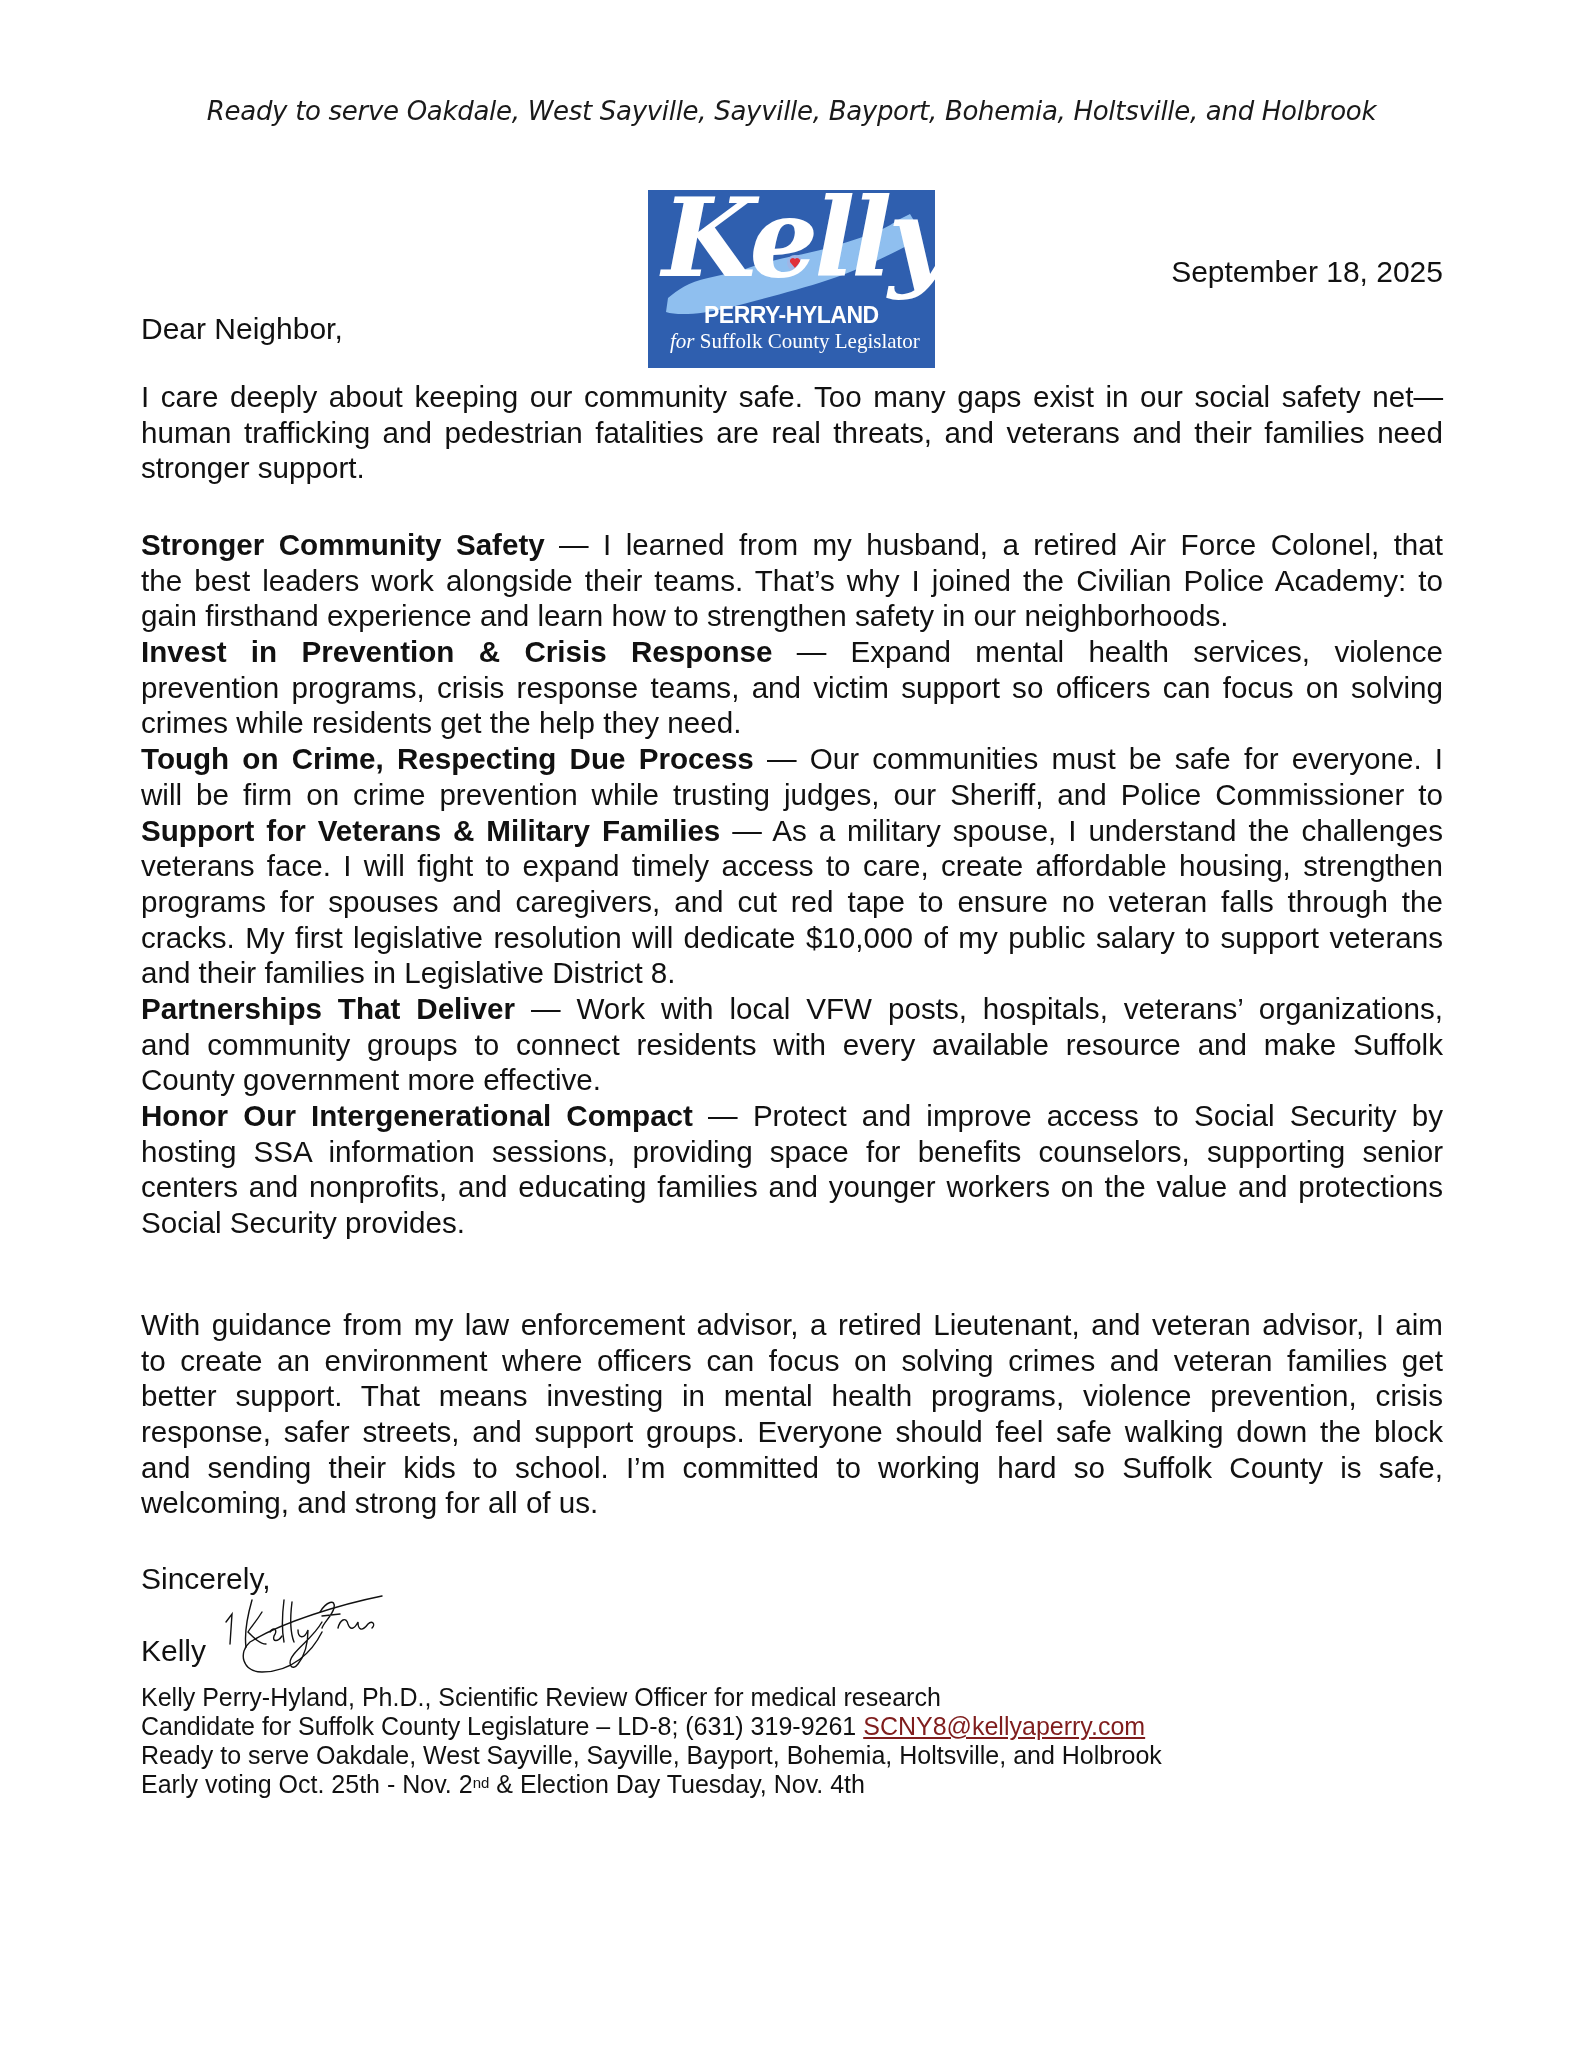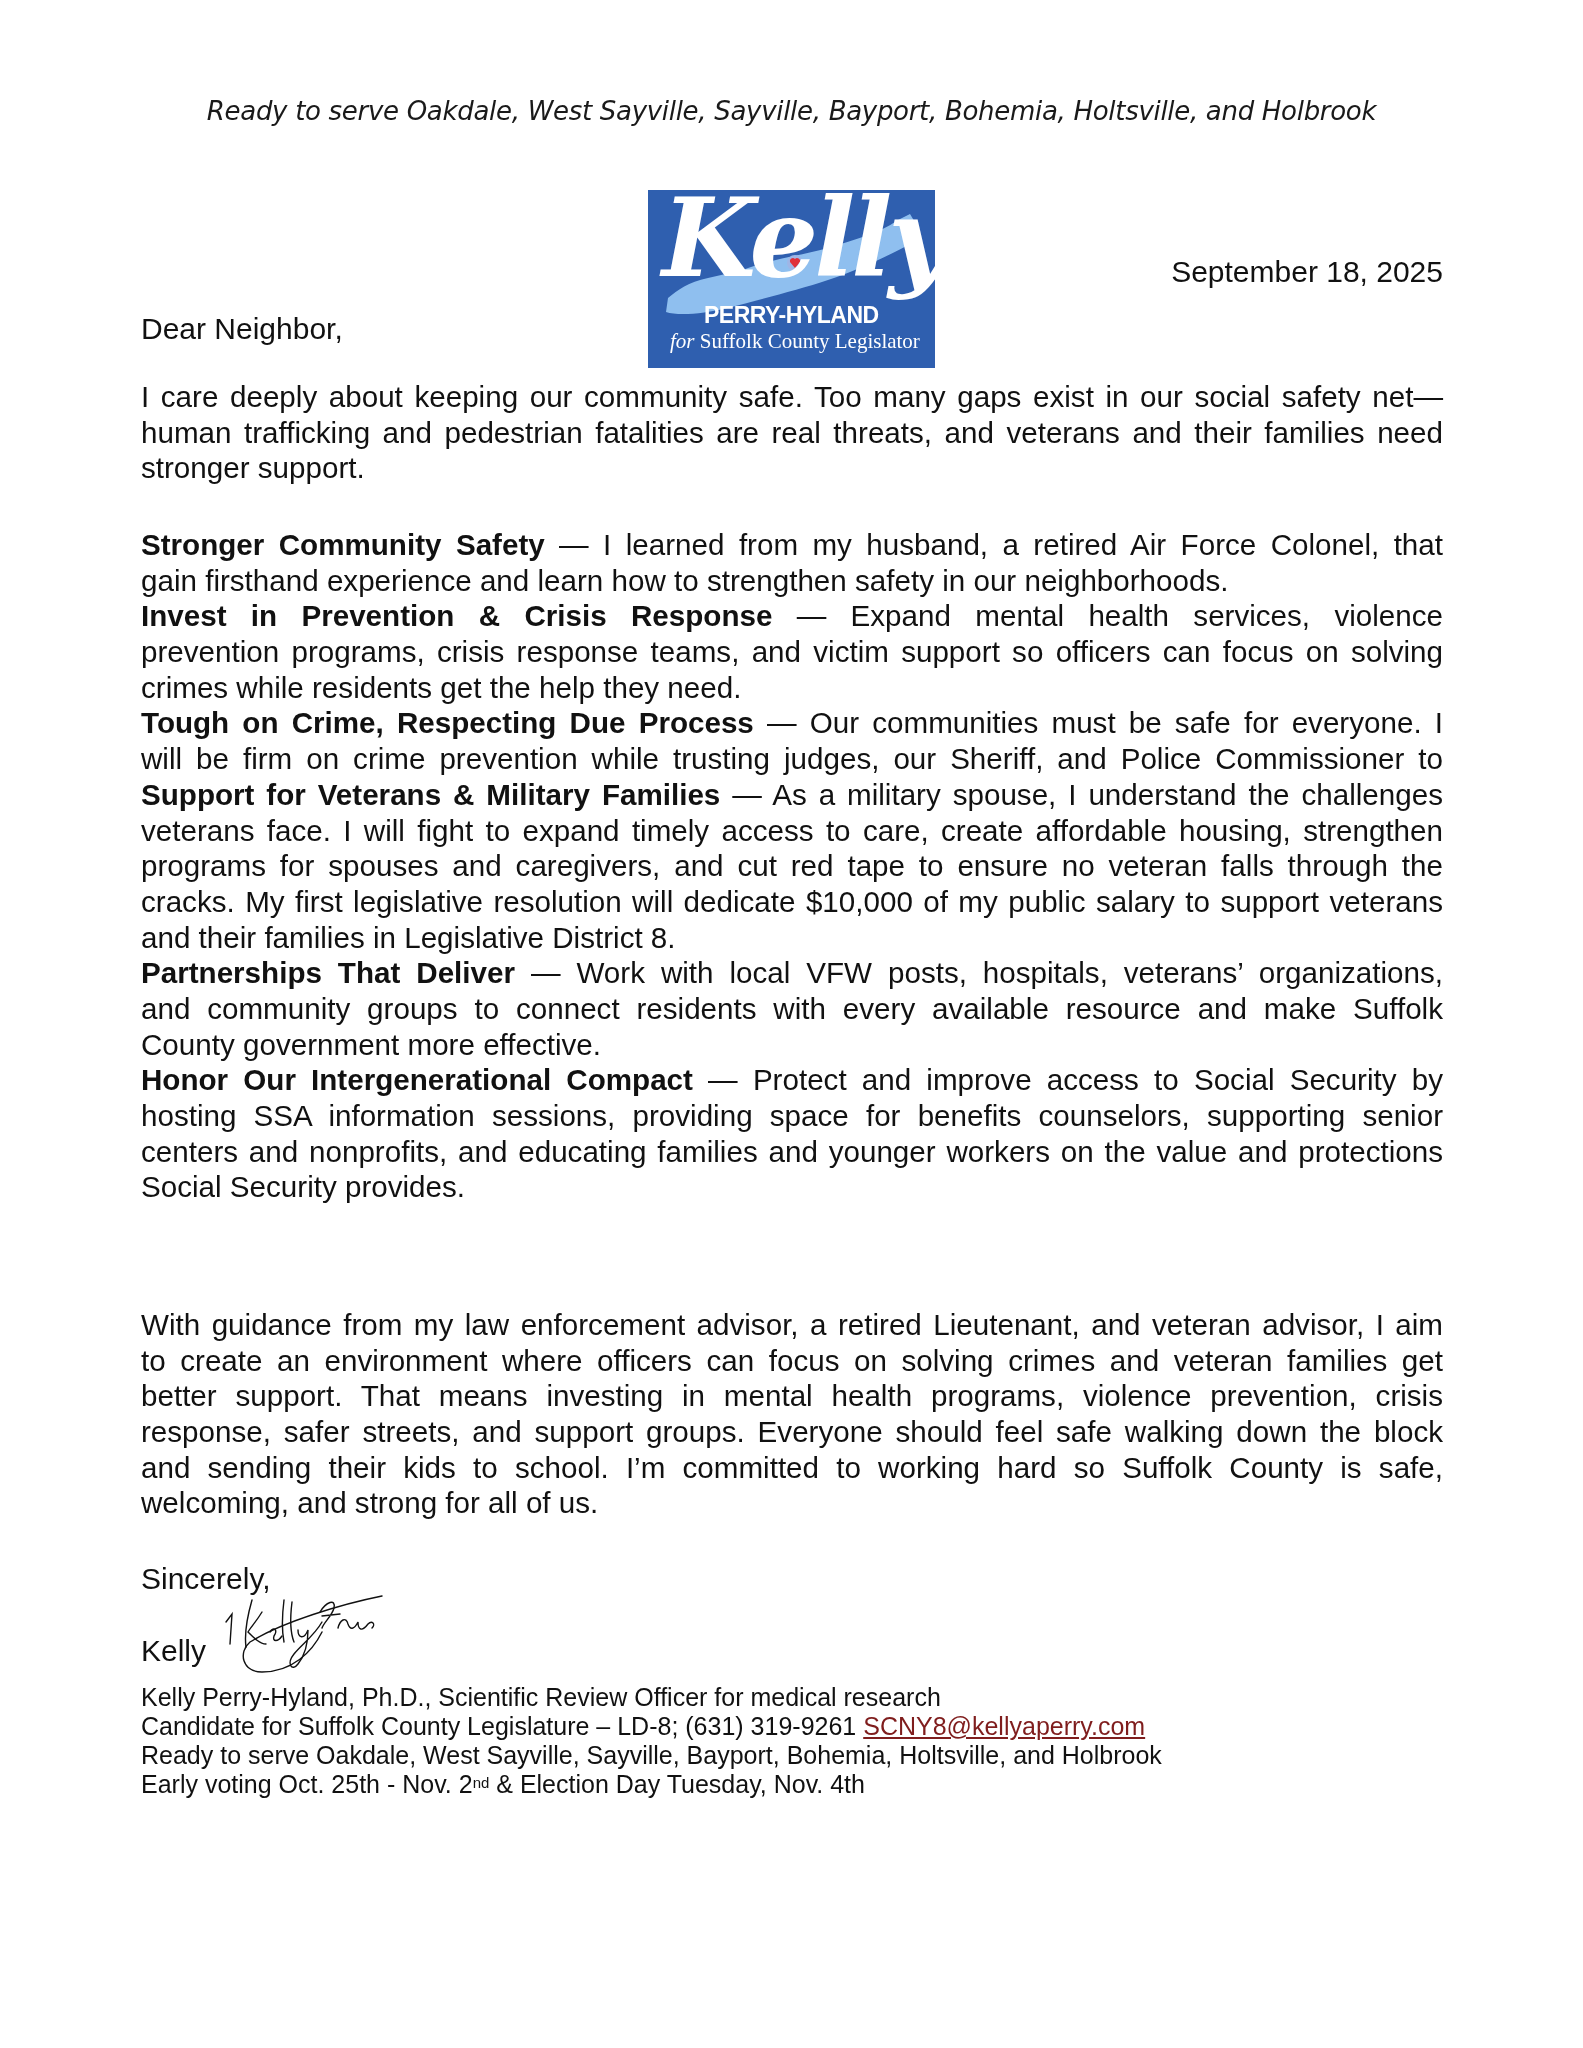--- a/index.html
+++ b/index.html
@@ -48,20 +48,21 @@
 
 <div class="body" style="top:379px">
   <span class="ln" style="white-space: nowrap; text-align: left;">I care deeply about keeping our community safe. Too many gaps exist in our social safety net—</span>
   <span class="ln" style="white-space: nowrap; text-align: left;">human trafficking and pedestrian fatalities are real threats, and veterans and their families need</span>
   <span class="ln last">stronger support.</span>
 </div>
 
 <div class="body" style="top:527px">
 
   <span class="ln" style="white-space: nowrap; text-align: left;"><b>Stronger Community Safety</b><span> — I learned from my husband, a retired Air Force Colonel, that</span></span>
+  <span class="ln" style="white-space: nowrap; text-align: left;">the best leaders work alongside their teams. That’s why I joined the Civilian Police Academy: to</span>
   <span class="ln last">gain firsthand experience and learn how to strengthen safety in our neighborhoods.</span>
 
   <span class="ln" style="white-space: nowrap; text-align: left; word-spacing: 0.00142045px;"><b>Invest in Prevention &amp; Crisis Response</b><span> — Expand mental health services, violence</span></span>
   <span class="ln" style="white-space: nowrap; text-align: right;">prevention programs, crisis response teams, and victim support so officers can focus on solving</span>
   <span class="ln last">crimes while residents get the help they need.</span>
 
   <span class="ln" style="white-space: nowrap; text-align: left; letter-spacing: -0.000183824px;"><b>Tough on Crime, Respecting Due Process</b><span> — Our communities must be safe for everyone. I</span></span>
   <span class="ln" style="white-space: nowrap; text-align: left;">will be firm on crime prevention while trusting judges, our Sheriff, and Police Commissioner to</span>
 
   <span class="ln" style="white-space: nowrap; text-align: left;"><b>Support for Veterans &amp; Military Families</b><span> — As a military spouse, I understand the challenges</span></span>

